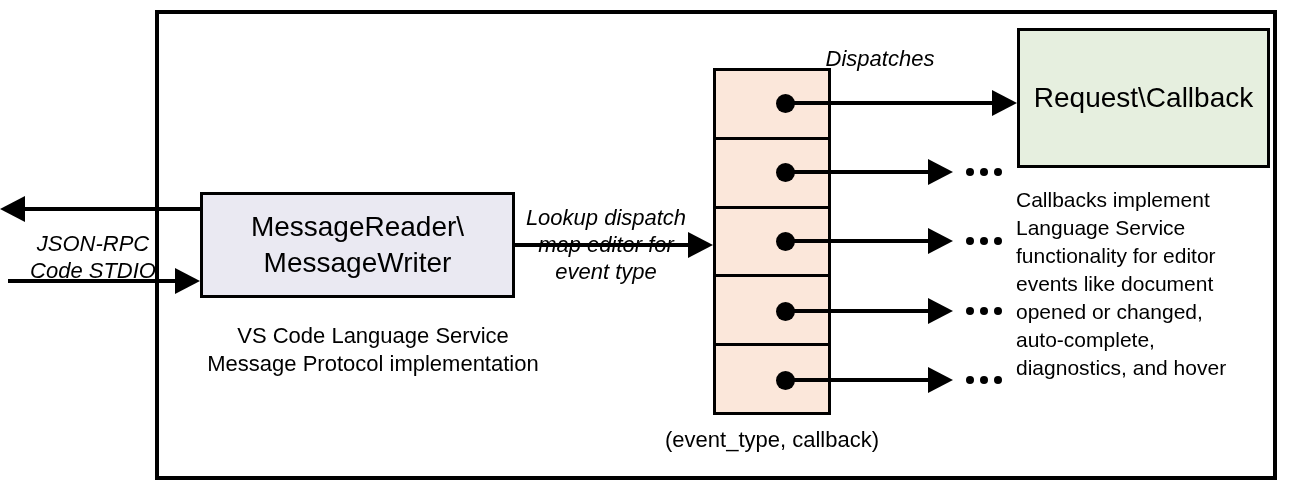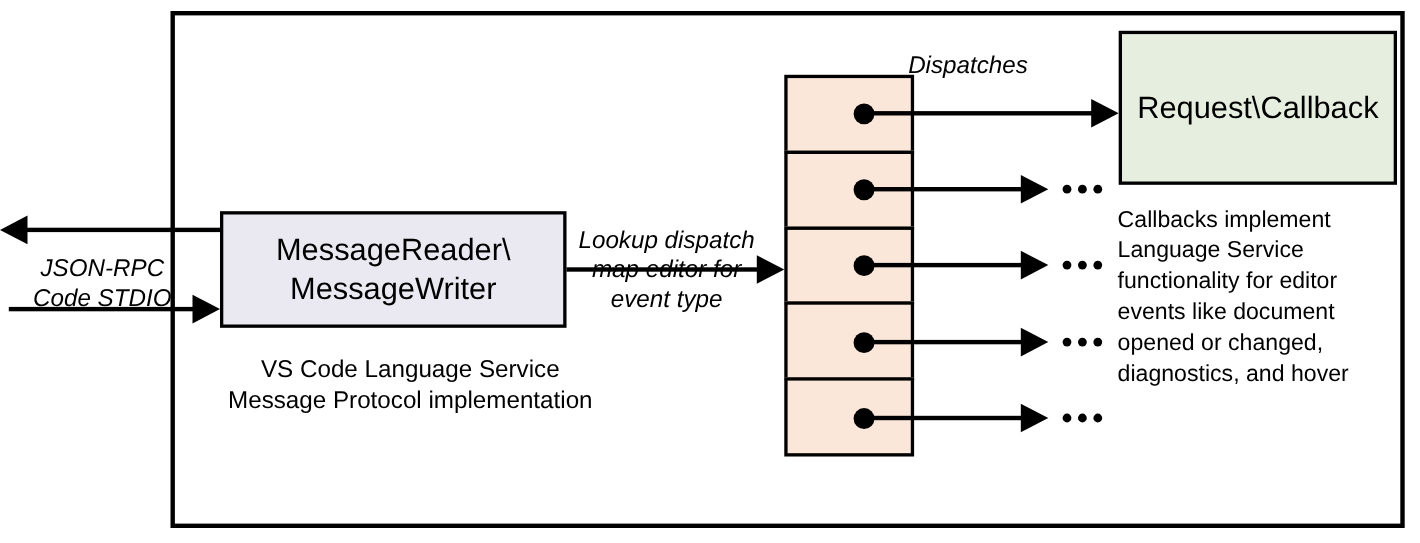--- a/index.html
+++ b/index.html
@@ -145,19 +145,21 @@
     <span class="block">Request\</span>
     <span class="block">Callback</span>
   </div>
 
   <div class="note">
     <span class="block">Callbacks implement</span>
     <span class="block">Language Service</span>
     <span class="block">functionality for editor</span>
     <span class="block">events like document</span>
     <span class="block">opened or changed,</span>
+    <span class="block">auto-complete,</span>
     <span class="block">diagnostics, and hover</span>
   </div>
 
   <div class="caption" style="left:642px;top:427px;width:260px;line-height:26px;">
+    <span class="block">(event_type, callback)</span>
   </div>
 
 </div>
 
 </body></html>

